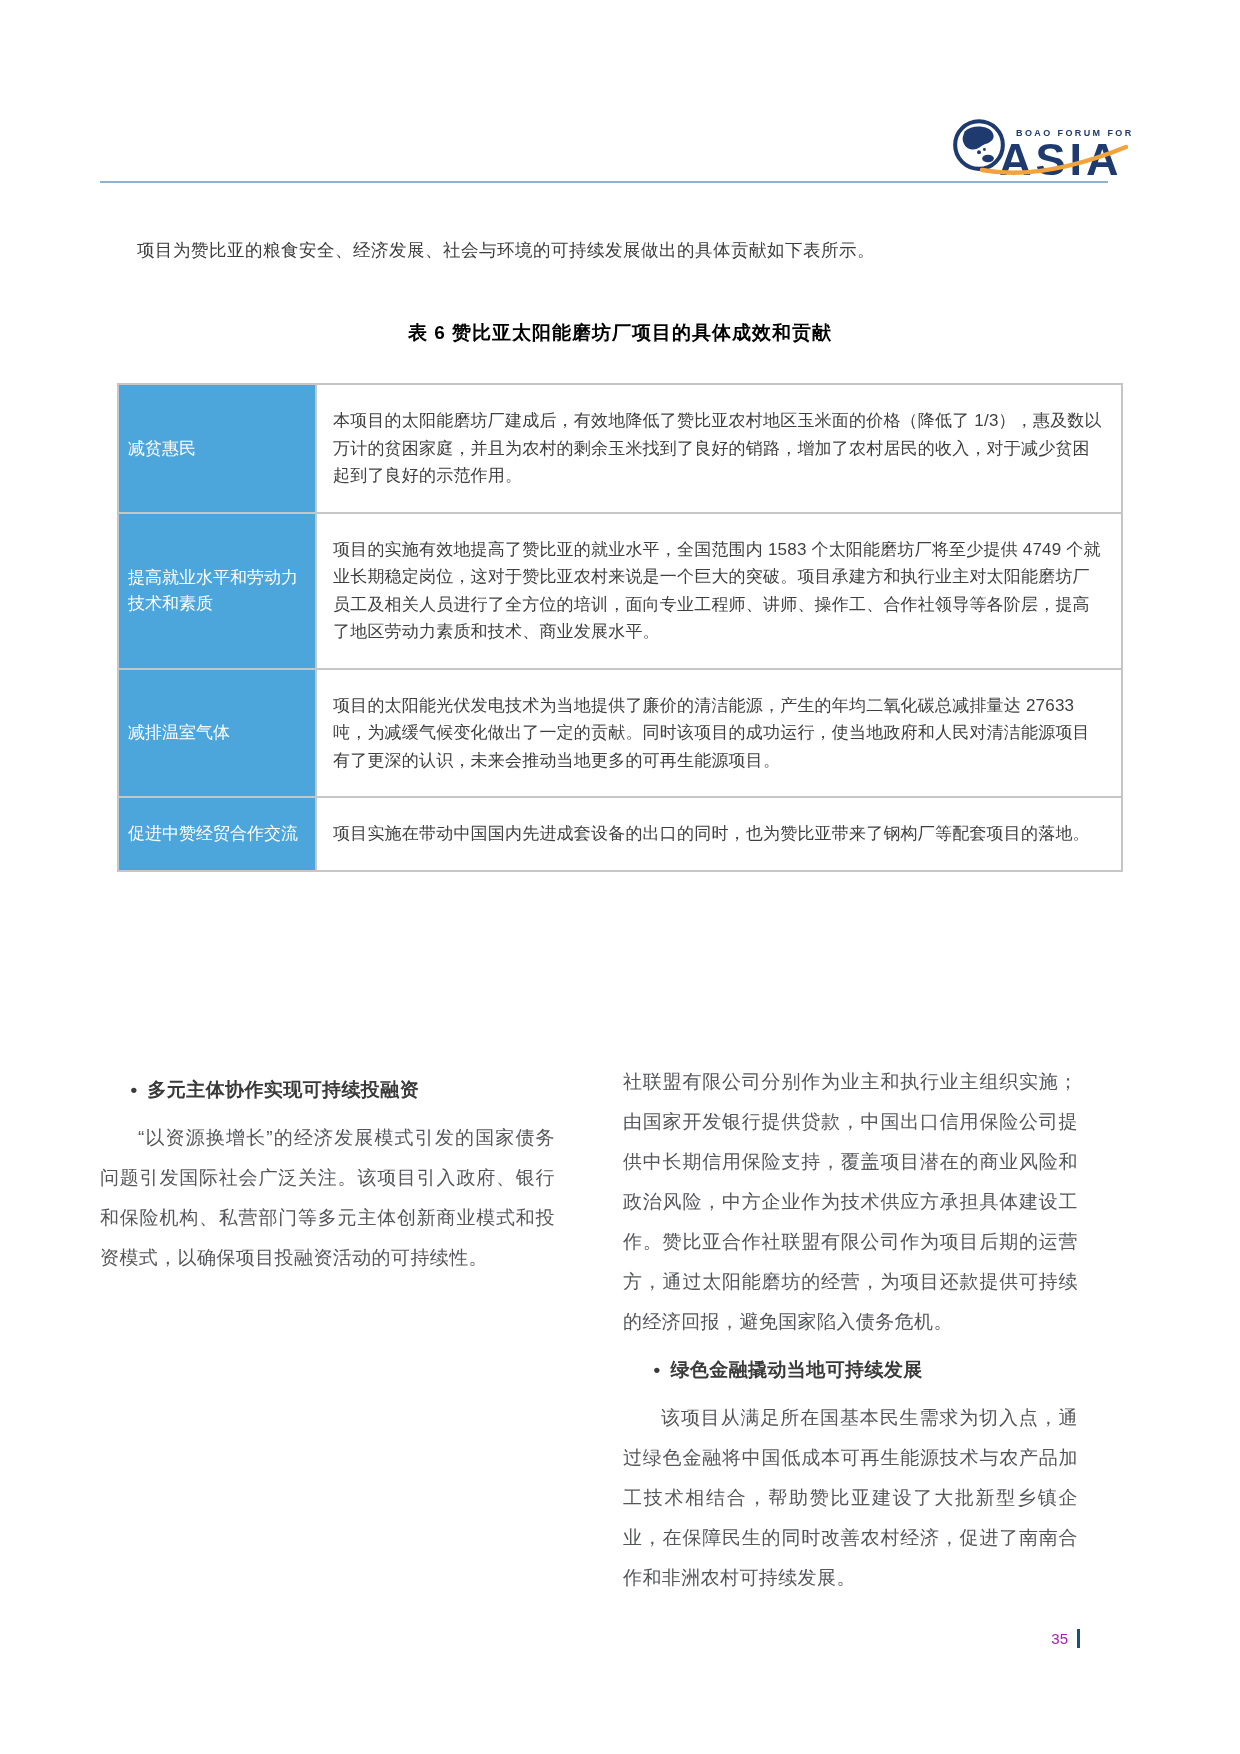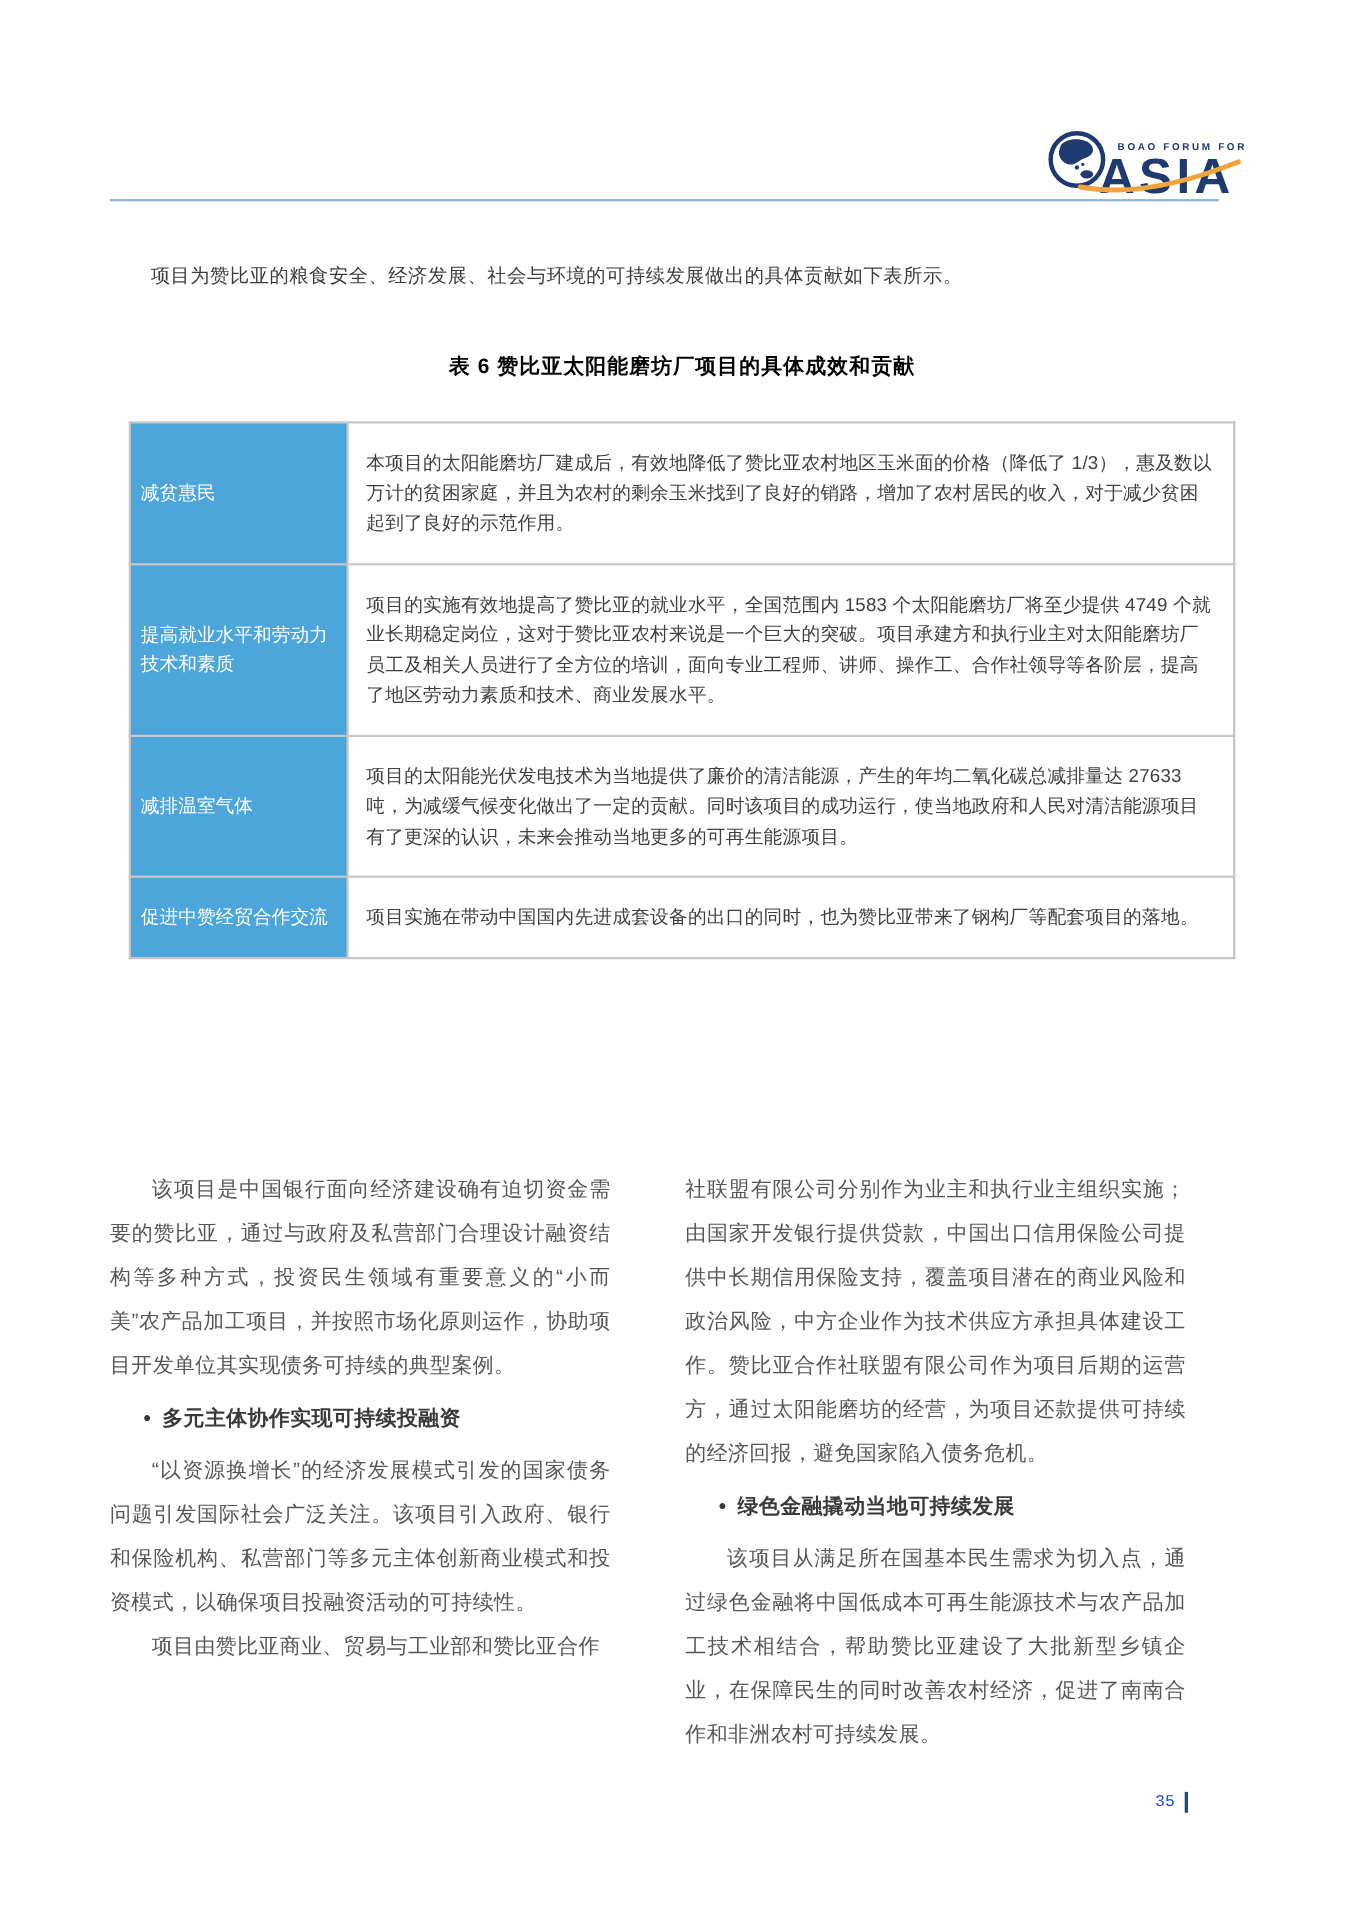--- a/index.html
+++ b/index.html
@@ -40,21 +40,21 @@
   .sec-heading { margin:42px 0 20px 0; font-size:23px; color:#33678F; font-weight:bold; letter-spacing:1px; }
   .body { margin:0; font-size:19px; line-height:40px; color:#55565A; text-align:justify;
           letter-spacing:0.4px; }
   .indent { text-indent:2em; }
   .bullet { margin:8px 0; font-size:19px; line-height:40px; color:#3A3A3A; font-weight:bold;
             padding-left:1.6em; letter-spacing:0.4px; }
   .bullet-marker { margin-right:10px; }
 
   
   .footer { position:absolute; top:1629px; right:128px; display:flex; align-items:center; }
-  .page-num { font-size:15px; color:#1d4ed8; margin-right:9px;font-family:Liberation Mono, monospace; }
+  .page-num { font-size:15px; color:#a21caf; margin-right:9px; }
   .page-bar { width:3px; height:19px; background:#1F4E79; display:inline-block; }
 </style>
 </head>
 <body>
 
 <div class="page">
 
   <div class="logo">
     <svg class="globe-svg" viewBox="0 0 60 60">
       <circle cx="30" cy="30" r="26.5" fill="#ffffff" stroke="#1E3A6E" stroke-width="4.5"></circle>
@@ -90,24 +90,22 @@
     </tr>
     <tr class="row-6">
       <td class="label-cell">促进中赞经贸合作交流</td>
       <td class="content-cell">项目实施在带动中国国内先进成套设备的出口的同时，也为赞比亚带来了钢构厂等配套项目的落地。</td>
     </tr>
   </tbody>
     </table>
 
   <div class="columns">
     <div class="col-left">
-      <p class="body indent">该项目是中国银行面向经济建设确有迫切资金需要的赞比亚，通过与政府及私营部门合理设计融资结构等多种方式，投资民生领域有重要意义的“小而美”农产品加工项目，并按照市场化原则运作，协助项目开发单位其实现债务可持续的典型案例。</p>
       <p class="bullet"><span class="bullet-marker">•</span><span>多元主体协作实现可持续投融资</span></p>
       <p class="body indent">“以资源换增长”的经济发展模式引发的国家债务问题引发国际社会广泛关注。该项目引入政府、银行和保险机构、私营部门等多元主体创新商业模式和投资模式，以确保项目投融资活动的可持续性。</p>
-      <p class="body indent">项目由赞比亚商业、贸易与工业部和赞比亚合作</p>
     </div>
     <div class="col-right">
       <p class="body">社联盟有限公司分别作为业主和执行业主组织实施；由国家开发银行提供贷款，中国出口信用保险公司提供中长期信用保险支持，覆盖项目潜在的商业风险和政治风险，中方企业作为技术供应方承担具体建设工作。赞比亚合作社联盟有限公司作为项目后期的运营方，通过太阳能磨坊的经营，为项目还款提供可持续的经济回报，避免国家陷入债务危机。</p>
       <p class="bullet"><span class="bullet-marker">•</span><span>绿色金融撬动当地可持续发展</span></p>
       <p class="body indent">该项目从满足所在国基本民生需求为切入点，通过绿色金融将中国低成本可再生能源技术与农产品加工技术相结合，帮助赞比亚建设了大批新型乡镇企业，在保障民生的同时改善农村经济，促进了南南合作和非洲农村可持续发展。</p>
     </div>
   </div>
 
   <div class="footer">
     <span class="page-num">35</span>

